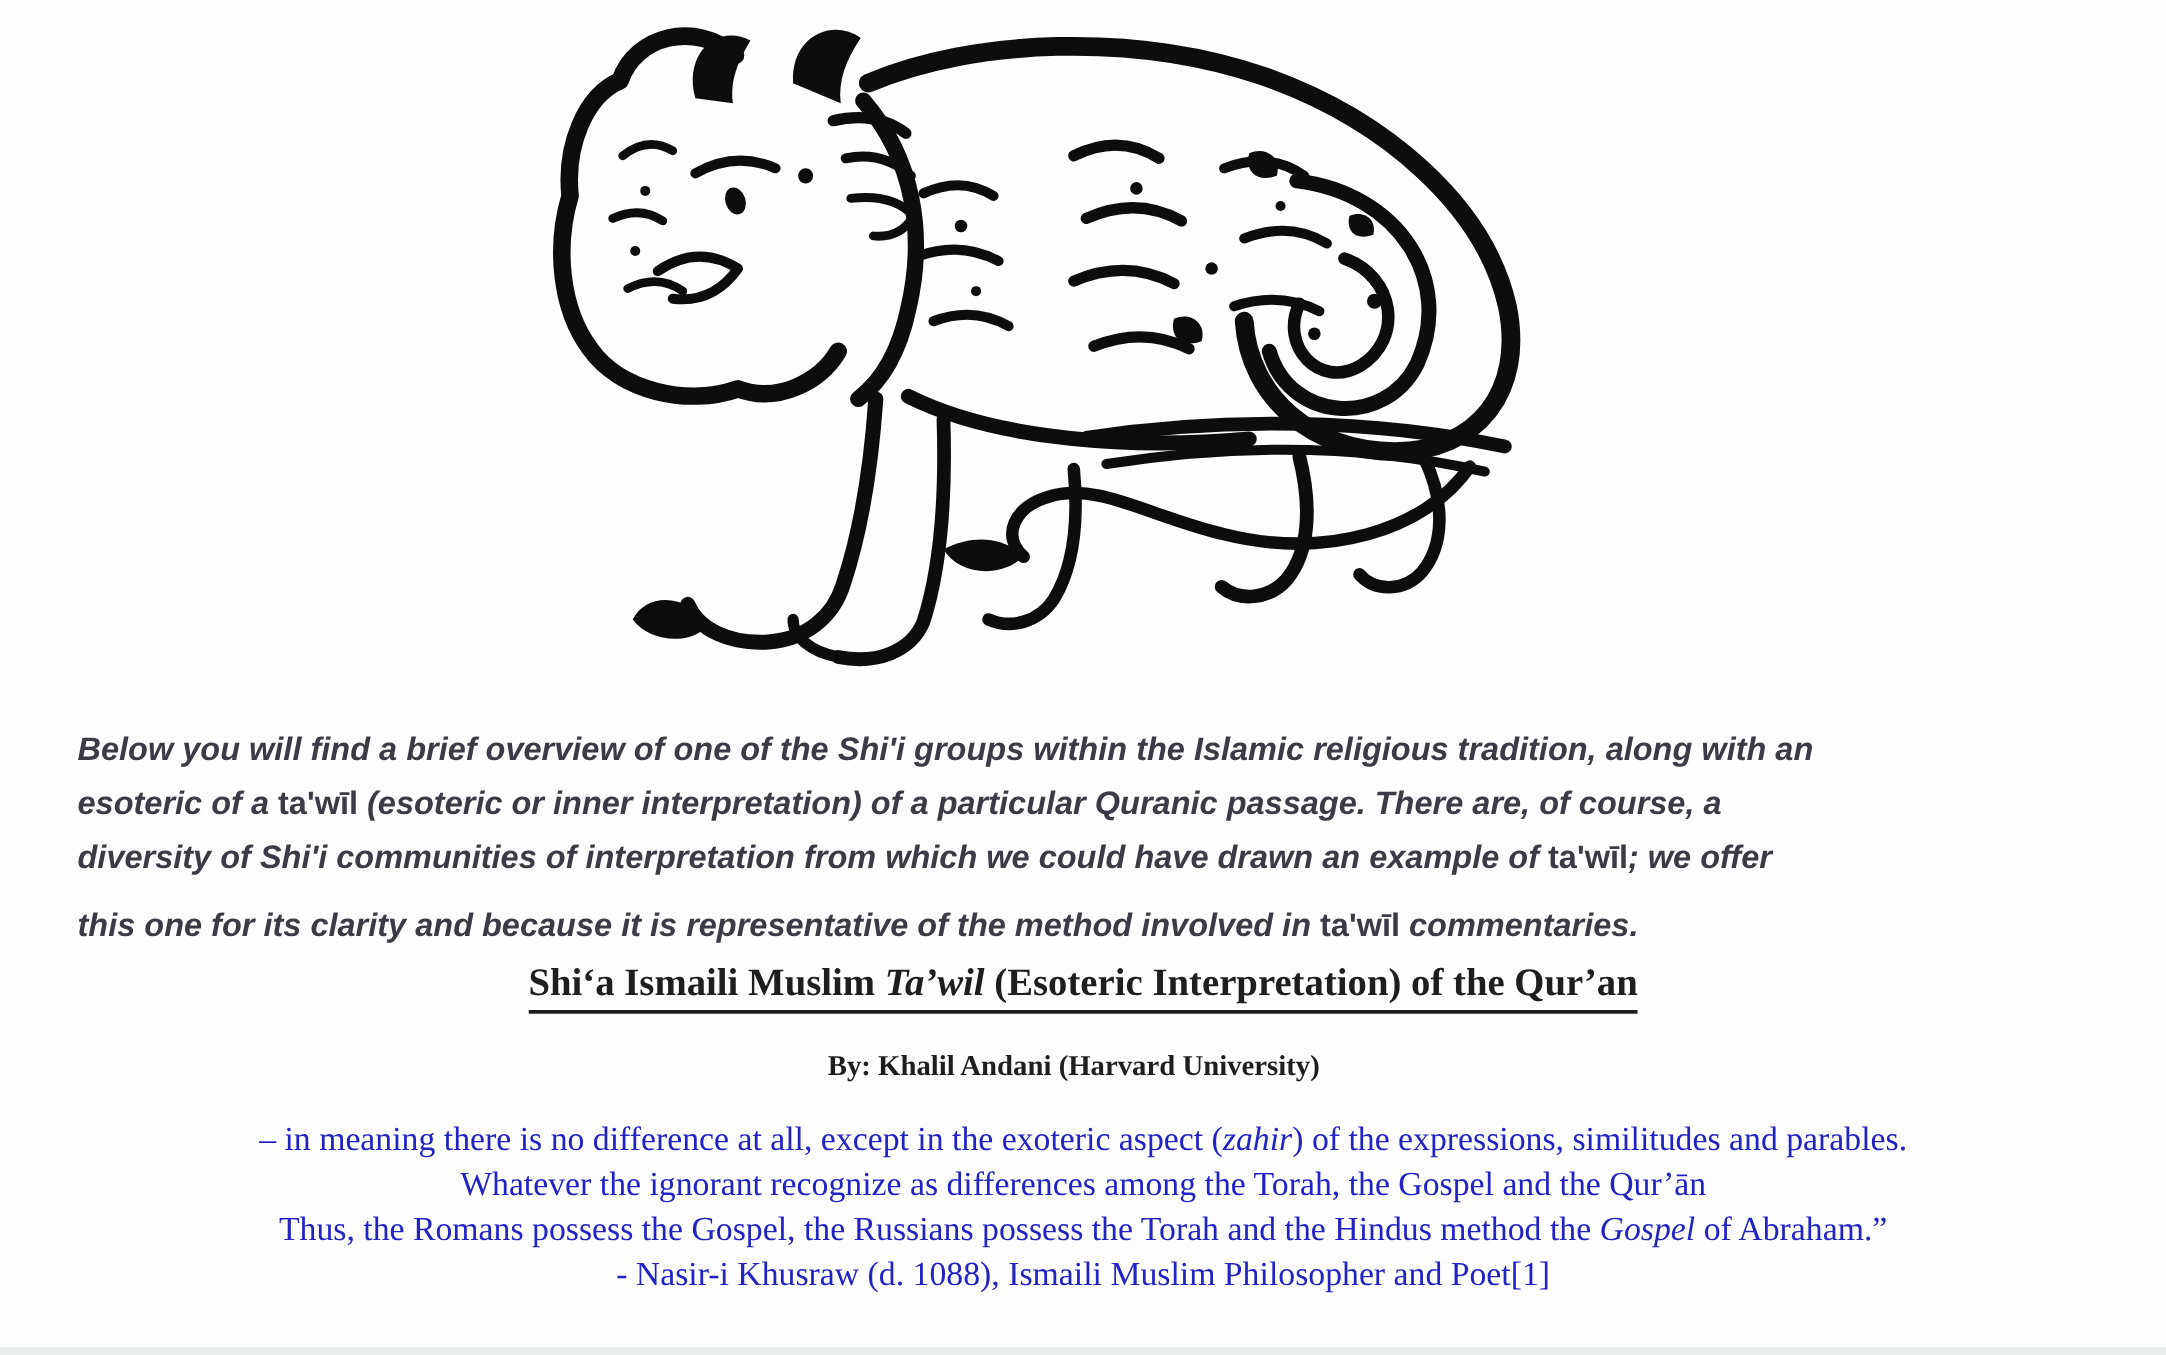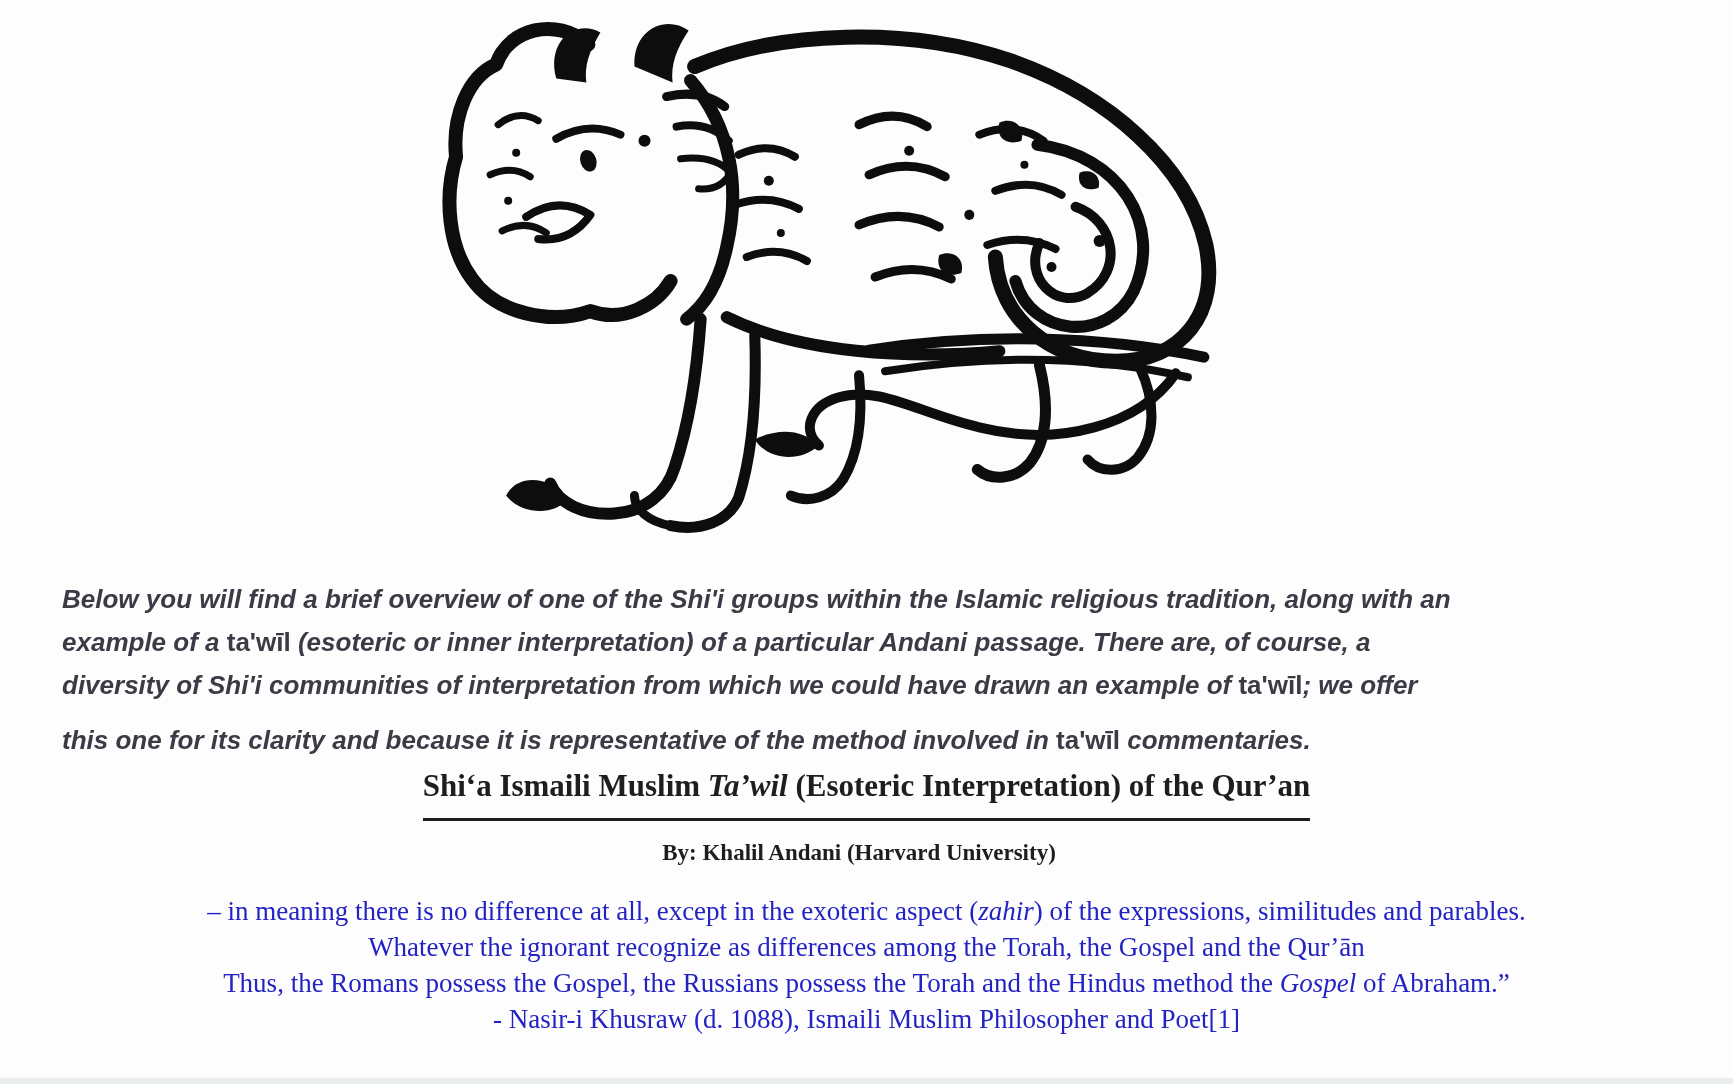--- a/index.html
+++ b/index.html
@@ -35,21 +35,21 @@
 
   
   .heading{
     position:absolute;left:0;top:768px;width:1733px;
     text-align:center;
     font-family:"Liberation Serif",serif;
     font-weight:700;
     font-size:31px;
     color:var(--heading-text,#1f1d1d);
   }
-  .heading .inner{display:inline-block;border-bottom:3px solid var(--heading-text,#1f1d1d);padding-bottom:14px;}
+  .heading .inner{display:inline-block;border-bottom:3px solid var(--heading-text,#1f1d1d);padding-bottom:4px;}
   .heading .seg-i{font-style:italic;}
   .heading .seg-u{font-style:normal;}
 
   
   .byline{
     position:absolute;left:0;top:840px;width:1718px;
     text-align:center;
     font-family:"Liberation Serif",serif;
     font-weight:700;
     font-size:23px;
@@ -145,21 +145,21 @@
     <circle class="inkfill" cx="612" cy="262" r="5"></circle>
     <circle class="inkfill" cx="660" cy="236" r="6"></circle>
     <path class="inkfill" d="M500 250 c14 -6 26 4 22 18 c-16 6 -26 -4 -22 -18 z"></path>
     <path class="inkfill" d="M560 118 c14 -6 26 4 22 18 c-16 6 -26 -4 -22 -18 z"></path>
     <path class="inkfill" d="M640 168 c12 -5 22 3 19 15 c-14 5 -22 -3 -19 -15 z"></path>
   </svg>
 </div>
 
 <div class="intro">
   <div class="intro-line"><span class="seg-i">Below you will find a brief overview of one of the Shi'i groups within the Islamic religious tradition, along with an</span></div>
-  <div class="intro-line"><span class="seg-i">example of a </span><span class="seg-u">ta'wīl</span><span class="seg-i"> (esoteric or inner interpretation) of a particular Andani passage. There are, of course, a</span></div>
+  <div class="intro-line"><span class="seg-i">esoteric of a </span><span class="seg-u">ta'wīl</span><span class="seg-i"> (esoteric or inner interpretation) of a particular Quranic passage. There are, of course, a</span></div>
   <div class="intro-line"><span class="seg-i">diversity of Shi'i communities of interpretation from which we could have drawn an example of </span><span class="seg-u">ta'wīl</span><span class="seg-i">; we offer</span></div>
   <div class="intro-line last"><span class="seg-i">this one for its clarity and because it is representative of the method involved in </span><span class="seg-u">ta'wīl</span><span class="seg-i"> commentaries.</span></div>
 </div>
 
 <div class="heading">
   <span class="inner"><span class="seg-u">Shi‘a Ismaili Muslim </span><span class="seg-i">Ta’wil</span><span class="seg-u"> (Esoteric Interpretation) of the Qur’an</span></span>
 </div>
 
 <div class="byline">By: Khalil Andani (Harvard University)</div>
 

